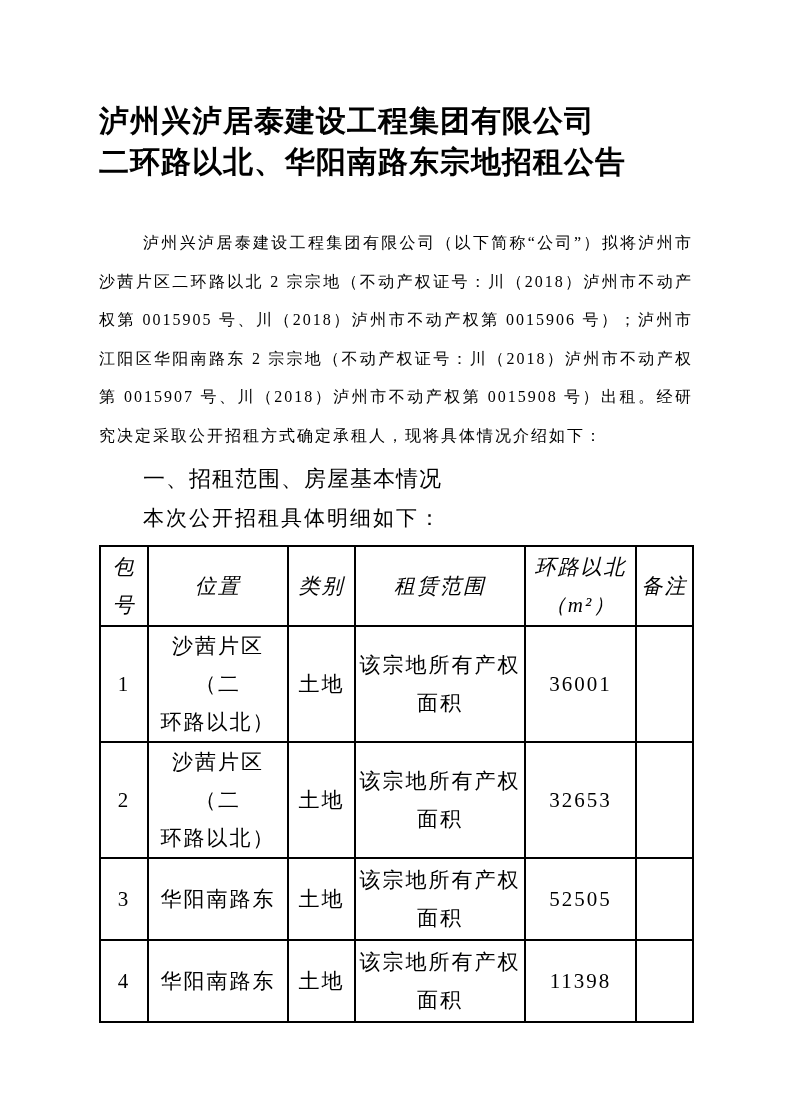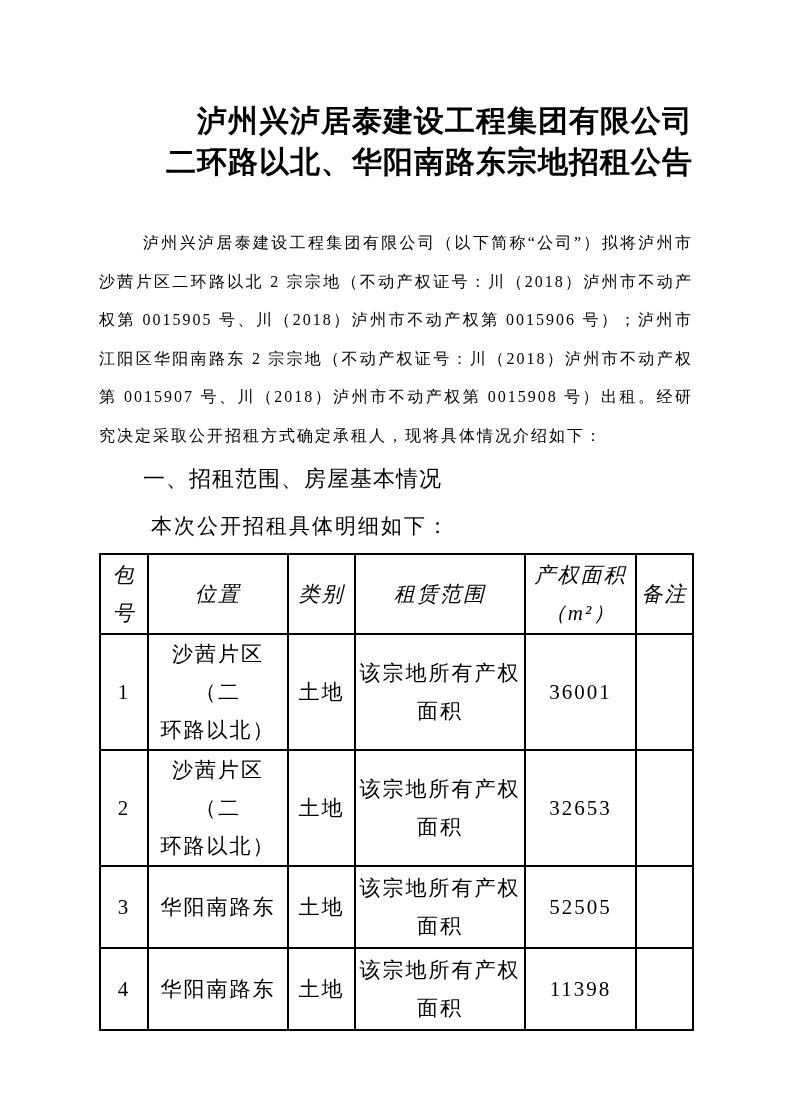--- a/index.html
+++ b/index.html
@@ -12,21 +12,21 @@
     width: 794px;
     height: 1108px;
     background: #ffffff;
     color: #000000;
     font-family: "Liberation Serif", "DejaVu Serif", serif;
     overflow: hidden;
     box-sizing: border-box;
     padding: 100px 101px 0 99px;
   }
   .doc-title {
-    text-align: right;
+    text-align: left;
     font-size: 30px;
     font-weight: bold;
     line-height: 41px;
     letter-spacing: 1px;
     margin: 0;
   }
   .doc-title .title-line {
     display: block;
   }
   .intro-paragraph {
@@ -41,21 +41,21 @@
   .section-heading {
     margin: 5px 0 0 0;
     font-family: "Liberation Sans", "DejaVu Sans", sans-serif;
     font-size: 22px;
     font-weight: normal;
     line-height: 38.5px;
     letter-spacing: 1px;
     text-indent: 44px;
   }
   .table-intro {
-    margin: 8px;
+    margin: 0;
     font-size: 21px;
     line-height: 38.5px;
     letter-spacing: 2px;
     text-indent: 44px;
   }
   table.lease-table {
     margin-top: 8px;
     width: 593px;
     border-collapse: collapse;
     table-layout: fixed;
@@ -108,21 +108,21 @@
       <col class="col-scope">
       <col class="col-area">
       <col class="col-remark">
     </colgroup>
     <thead>
       <tr>
         <th>包号</th>
         <th>位置</th>
         <th>类别</th>
         <th>租赁范围</th>
-        <th>产权面积
+        <th>环路以北
 （m²）</th>
         <th>备注</th>
       </tr>
     </thead>
     <tbody>
       <tr>
         <td class="num-cell">1</td>
         <td>沙茜片区（二
 环路以北）</td>
         <td>土地</td>

